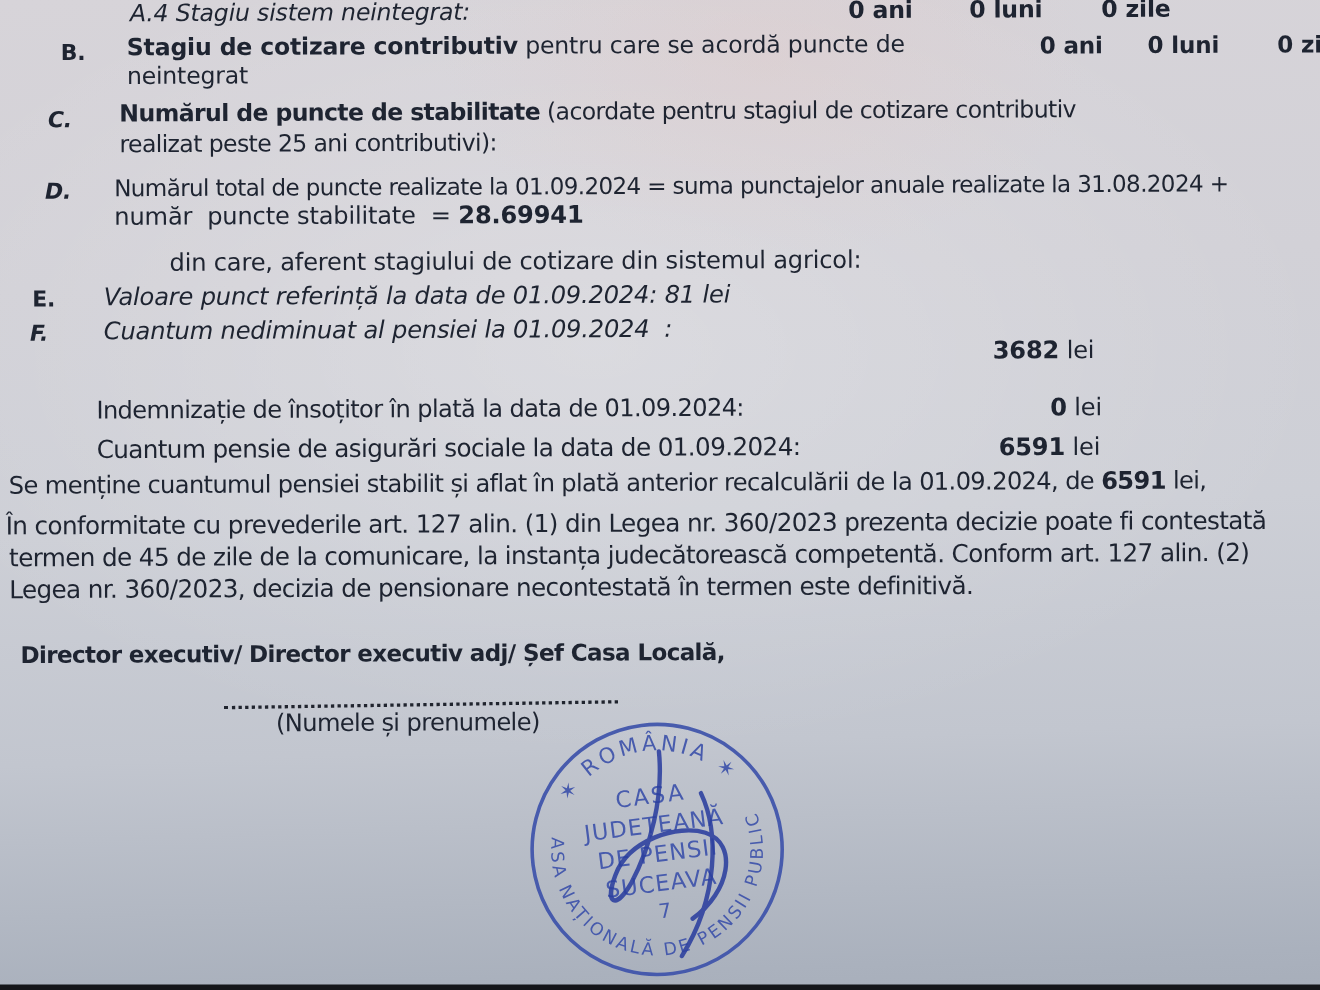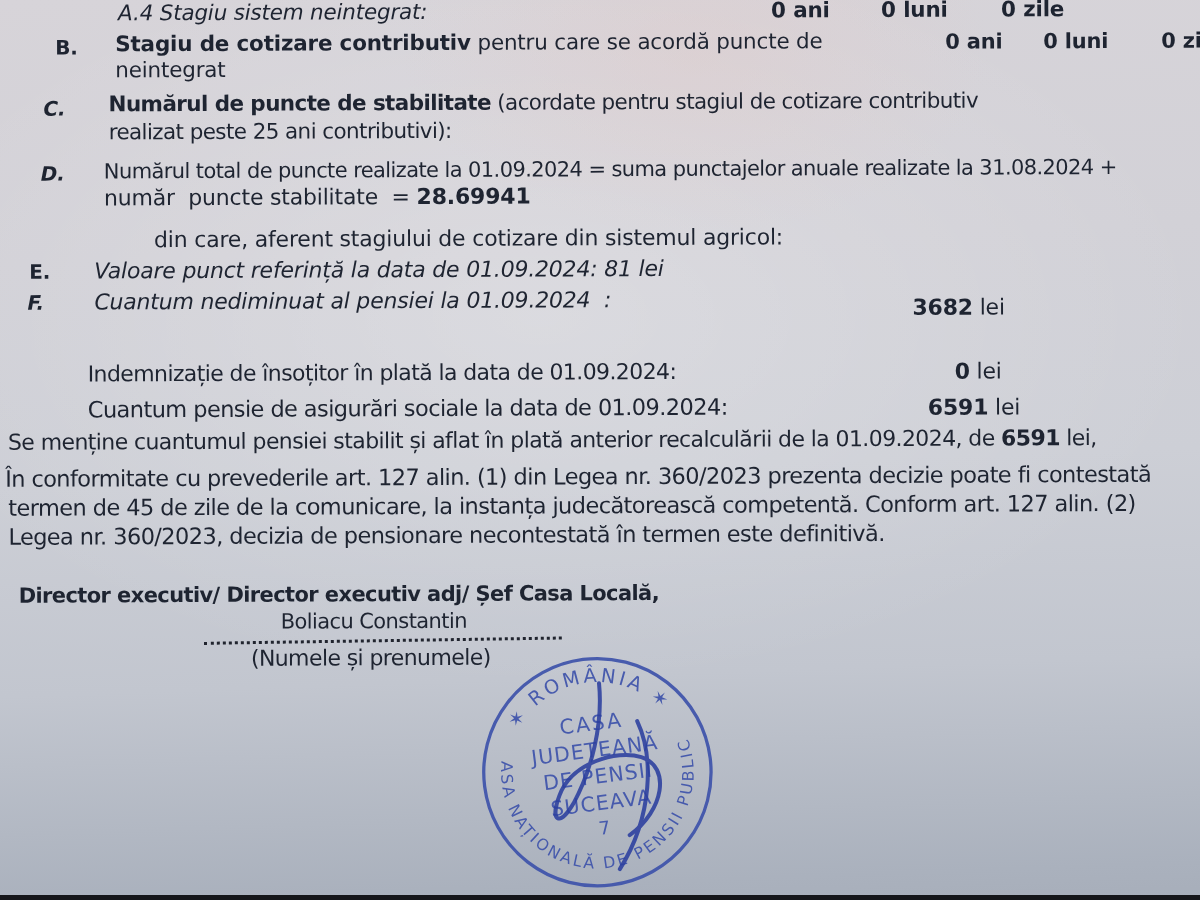--- a/index.html
+++ b/index.html
@@ -67,36 +67,35 @@
   <div class="line fs21 cond" style="left:105px; top:157px;">Numărul total de puncte realizate la 01.09.2024 = suma punctajelor anuale realizate la 31.08.2024 +</div>
   <div class="line fs22" style="left:105px; top:183px;"><span>număr  puncte stabilitate  = </span><span class="b">28.69941</span></div>
 
   <div class="line fs22" style="left:155px; top:225px;">din care, aferent stagiului de cotizare din sistemul agricol:</div>
 
   <div class="line b fs20" style="left:30px; top:257px;">E.</div>
   <div class="line i fs22" style="left:95px; top:256px;">Valoare punct referință la data de 01.09.2024: 81 lei</div>
 
   <div class="line bi fs20" style="left:28px; top:288px;">F.</div>
   <div class="line i fs22" style="left:95px; top:287px;">Cuantum nediminuat al pensiei la 01.09.2024  :</div>
-  <div class="line fs22" style="left:903px; top:296px;margin-left:10px;"><span class="b">3682</span><span> lei</span></div>
+  <div class="line fs22" style="left:903px; top:308px;"><span class="b">3682</span><span> lei</span></div>
 
   <div class="line fs22 cond" style="left:88px; top:359px;">Indemnizație de însoțitor în plată la data de 01.09.2024:</div>
   <div class="line fs22" style="left:955px; top:360px;"><span class="b">0</span><span> lei</span></div>
 
   <div class="line fs225 cond" style="left:88px; top:394px;">Cuantum pensie de asigurări sociale la data de 01.09.2024:</div>
-  <div class="line fs22" style="left:908px; top:396px;margin-left:20px;"><span class="b">6591</span><span> lei</span></div>
+  <div class="line fs22" style="left:908px; top:396px;"><span class="b">6591</span><span> lei</span></div>
 
   <div class="line fs22 cond" style="left:8px; top:427px;"><span>Se menține cuantumul pensiei stabilit și aflat în plată anterior recalculării de la 01.09.2024, de </span><span class="b">6591</span><span> lei,</span></div>
 
   <div class="line fs225 cond" style="left:5px; top:463px;">În conformitate cu prevederile art. 127 alin. (1) din Legea nr. 360/2023 prezenta decizie poate fi contestată</div>
   <div class="line fs225 cond" style="left:8px; top:492px;">termen de 45 de zile de la comunicare, la instanța judecătorească competentă. Conform art. 127 alin. (2)</div>
   <div class="line fs225 cond" style="left:8px; top:521px;">Legea nr. 360/2023, decizia de pensionare necontestată în termen este definitivă.</div>
 
   <div class="line b fs21 cond" style="left:18px; top:581px;">Director executiv/ Director executiv adj/ Șef Casa Locală,</div>
-  <div class="line fs21 cond" style="left:280px; top:608px;">Boliacu Constantin</div>
   <div class="dotted-rule"></div>
   <div class="line fs22 cond" style="left:250px; top:644px;">(Numele și prenumele)</div>
 
   <div class="stamp-wrap">
     <svg viewBox="0 0 250 250" width="256" height="256">
       <circle cx="125" cy="125" r="111" fill="none" stroke="#3e53ab" stroke-width="3.2"></circle>
       <defs>
         <path id="arcTop" d="M 48.8,81 A 88,88 0 0 1 201.2,81"></path>
         <path id="arcBottom" d="M 34.2,100.7 A 94,94 0 1 0 215.8,100.7"></path>
       </defs>

